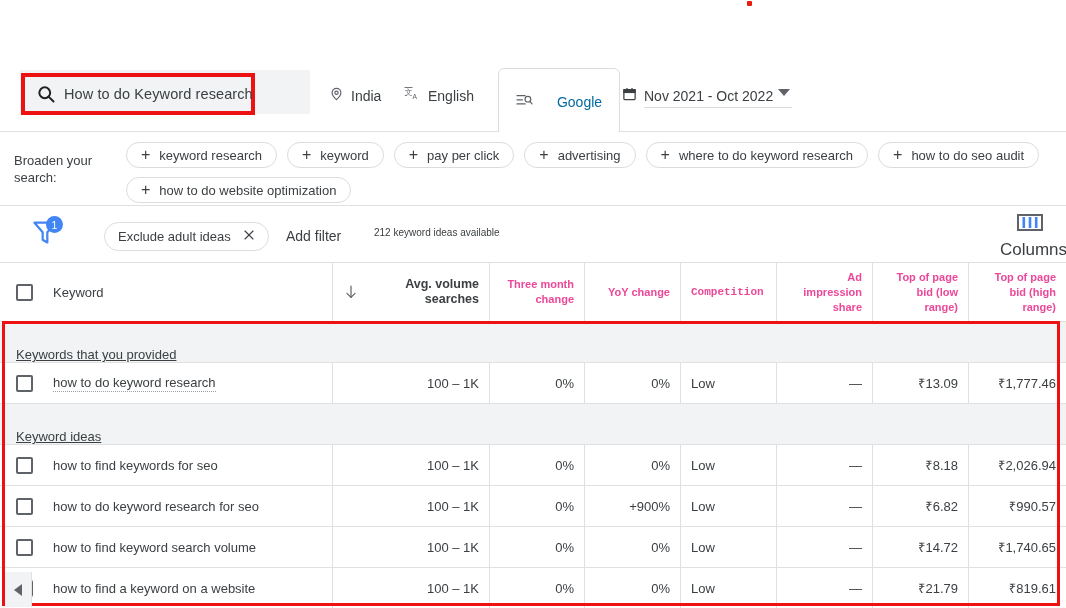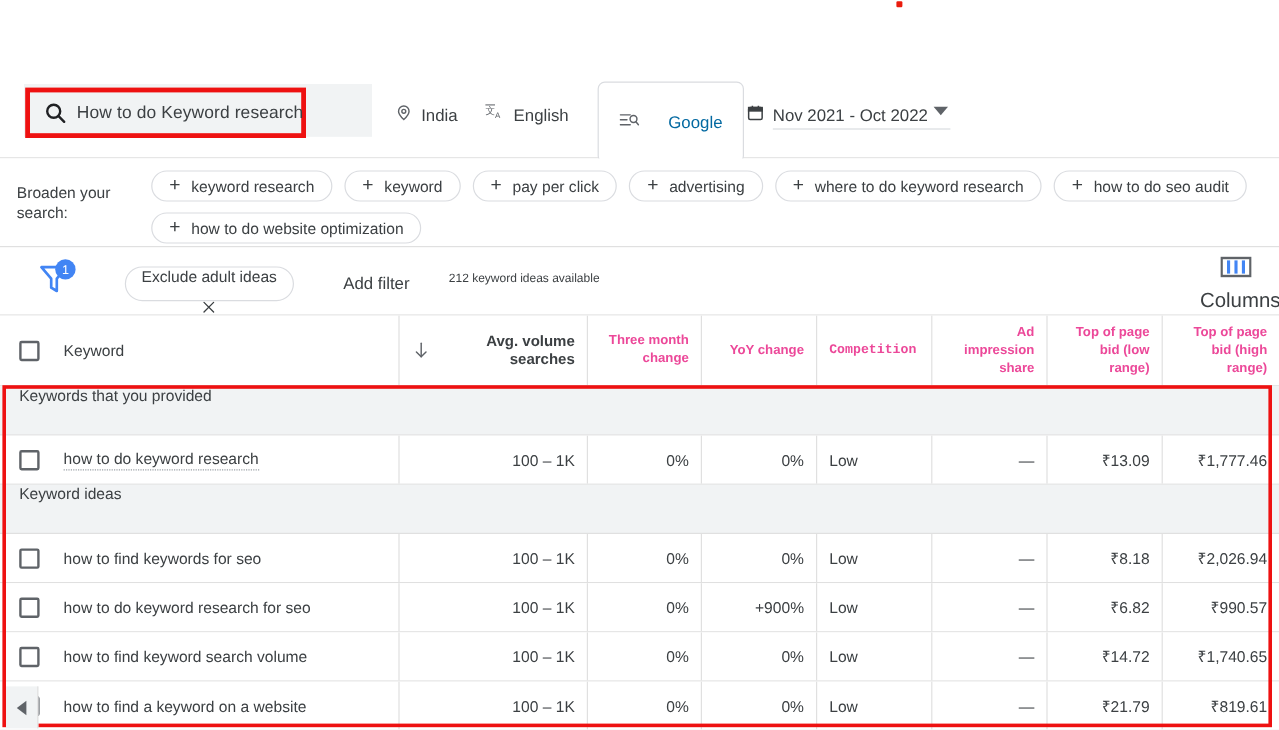--- a/index.html
+++ b/index.html
@@ -110,21 +110,21 @@
     width: 17px; height: 17px; border-radius: 50%;
     background: #4285f4; color: #fff; font-size: 10.5px;
     display: flex; align-items: center; justify-content: center;
     font-weight: 500;
   }
   .exclude-chip {
     position: absolute; left: 104px; top: 222px;
     height: 29px; padding: 0 13px;
     border: 1px solid #dadce0; border-radius: 15px;
     display: inline-flex; align-items: center; gap: 12px;
-    font-size: 13px; color: #3c4043; background: #fff; flex-direction: column;
+    font-size: 13px; color: #3c4043; background: #fff;
   }
   .add-filter {
     position: absolute; left: 286px; top: 228px;
     font-size: 14px; color: #3c4043;
   }
   .ideas-count {
     position: absolute; left: 374px; top: 227px;
     font-size: 10px; color: #3c4043;
   }
   .columns-btn {
@@ -165,22 +165,23 @@
   }
   .sort-arrow { width: 16px; height: 16px; flex: none; }
   .hdr-avg-txt { flex: 1; text-align: right; font-weight: 700; font-size: 12.5px; line-height: 15px; }
 
   .checkbox {
     width: 17px; height: 17px; border: 2px solid #5f6368; border-radius: 2px;
     background: #fff; flex: none;
   }
 
   .group-row {
-    height: 41px; background: #f1f3f4; align-items: flex-start;
+    height: 41px; background: #f1f3f4; align-items: flex-end;
     border-bottom: 1px solid #e0e0e0;
+    text-decoration: underline;
   }
   .group-label { padding-left: 16px; font-size: 13px; color: #3c4043; }
 
   .datarow { height: 41px; border-bottom: 1px solid #e0e0e0; background: #fff; }
   .datarow .cell {
     display: flex; align-items: center;
     font-size: 13px; color: #3c4043;
     border-right: 1px solid #e0e0e0; padding: 0 10px;
   }
   .datarow .cell.num { justify-content: flex-end; }

